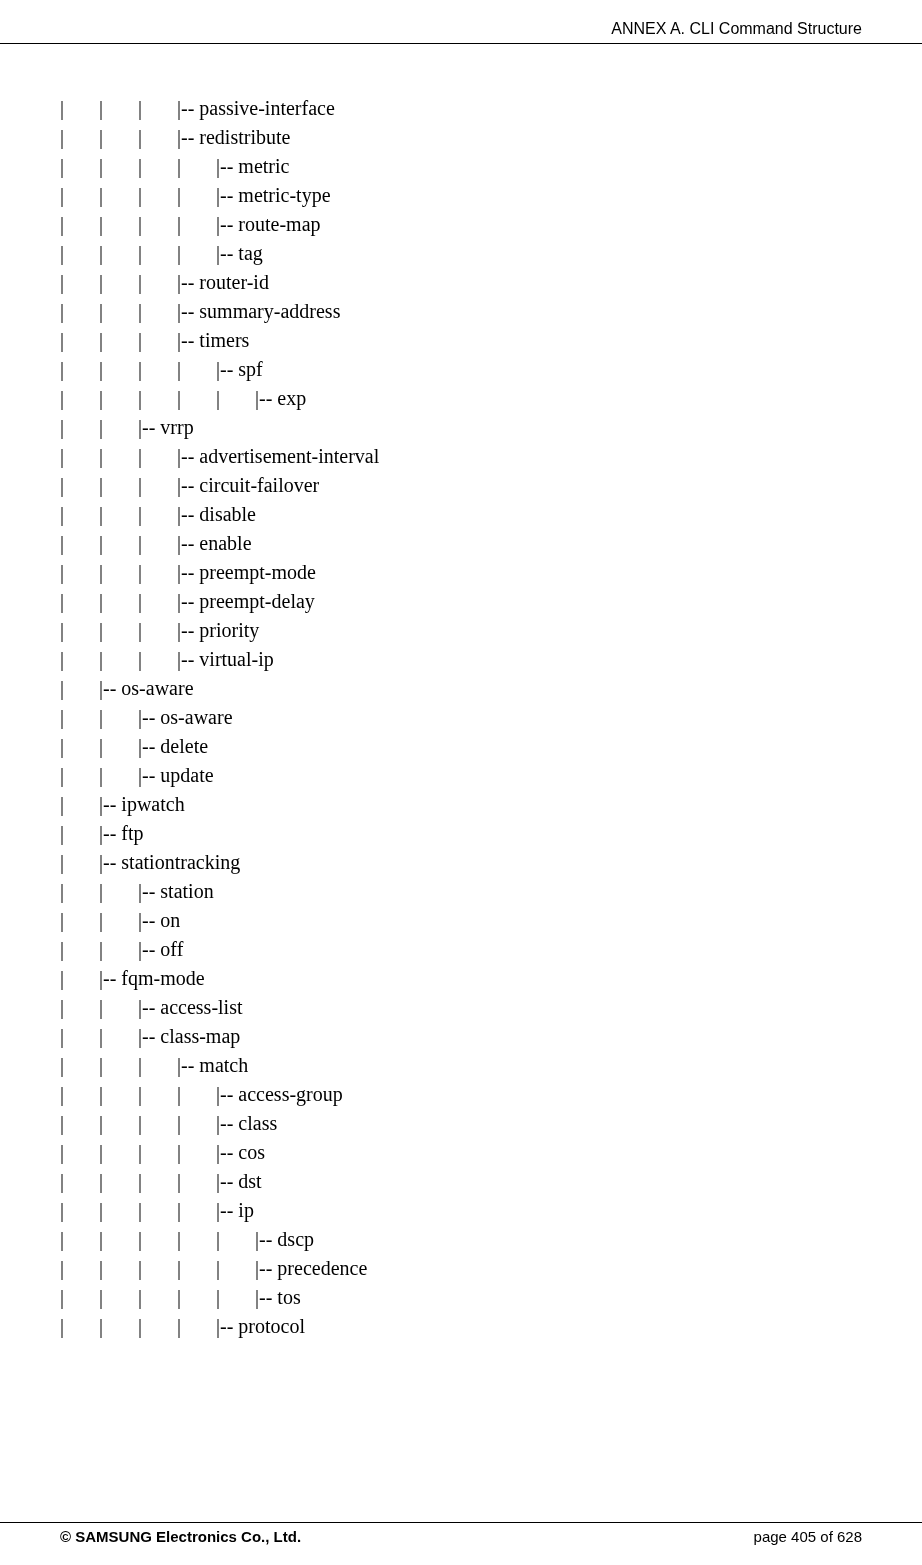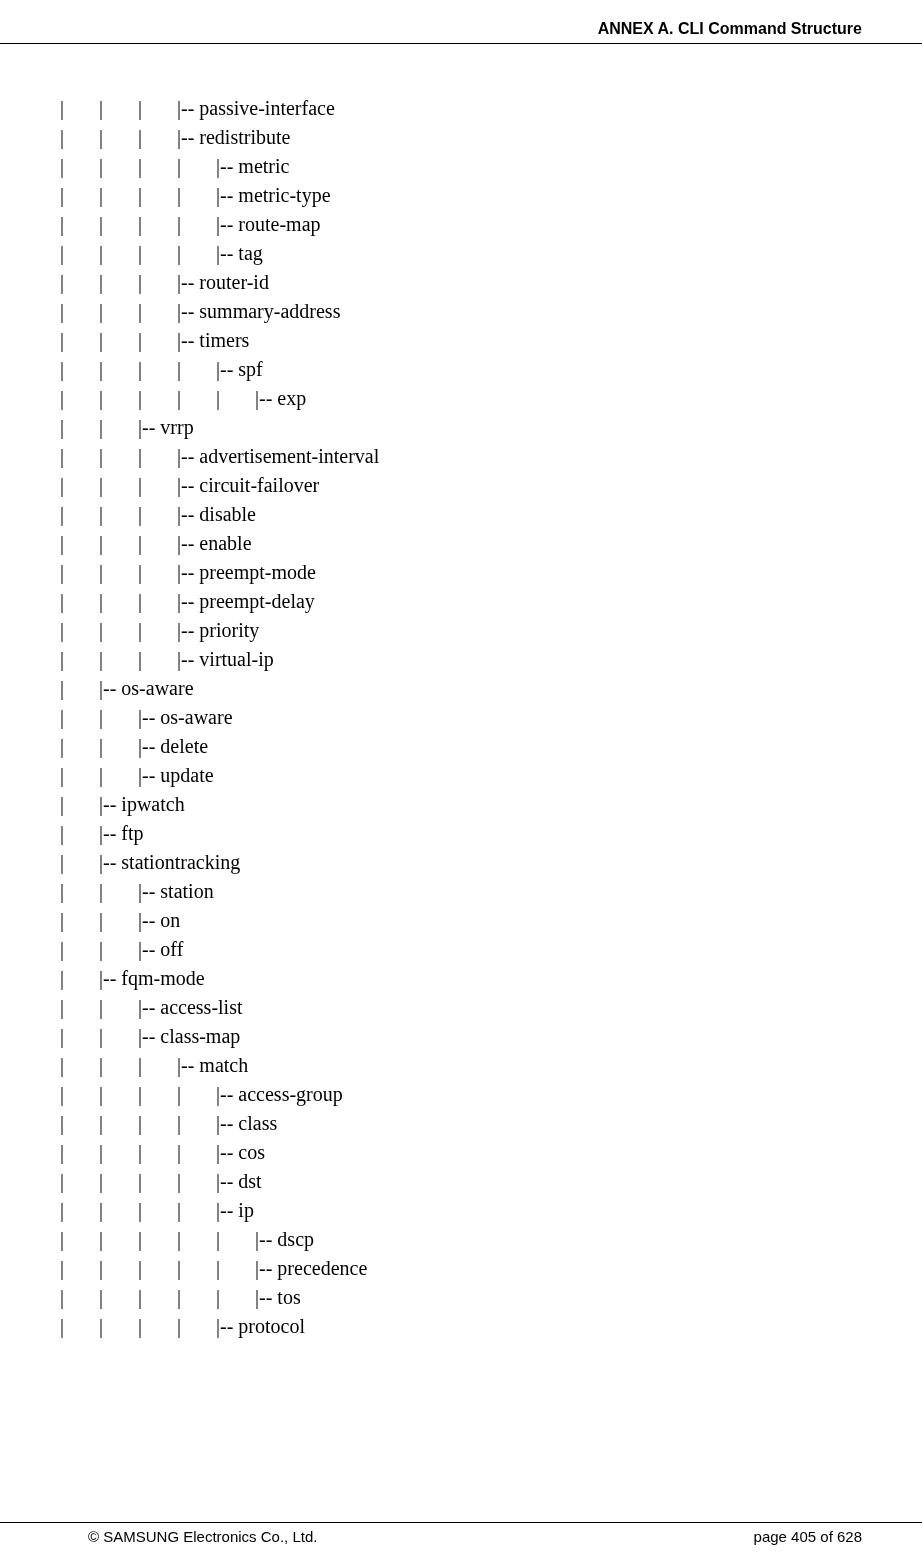--- a/index.html
+++ b/index.html
@@ -9,21 +9,21 @@
       padding: 0;
       background: white;
       color: black;
       width: 922px;
       height: 1565px;
       position: relative;
     }
     .header {
       text-align: right;
       font-family: Arial, sans-serif;
-      font-weight: bold;
+      font-weight: normal;
       font-size: 16px;
       padding: 20px 60px 5px 60px;
       border-bottom: 1px solid black;
       margin-bottom: 50px;
     }
     .content {
       padding: 0 60px;
       white-space: pre;
       line-height: 1.45;
     }
@@ -33,22 +33,21 @@
       left: 0;
       right: 0;
       padding: 5px 60px 0 60px;
       border-top: 1px solid black;
       font-family: Arial, sans-serif;
       font-size: 15px;
       display: flex;
       justify-content: space-between;
     }
     .footer-left {
-      font-weight: normal;
-      margin-left: 28px;
+      font-weight: bold;
     }
     .footer-right {
       font-weight: normal;
     }
   </style>
 </head>
 <body>
 
 <div class="header">ANNEX A. CLI Command Structure</div>
 

